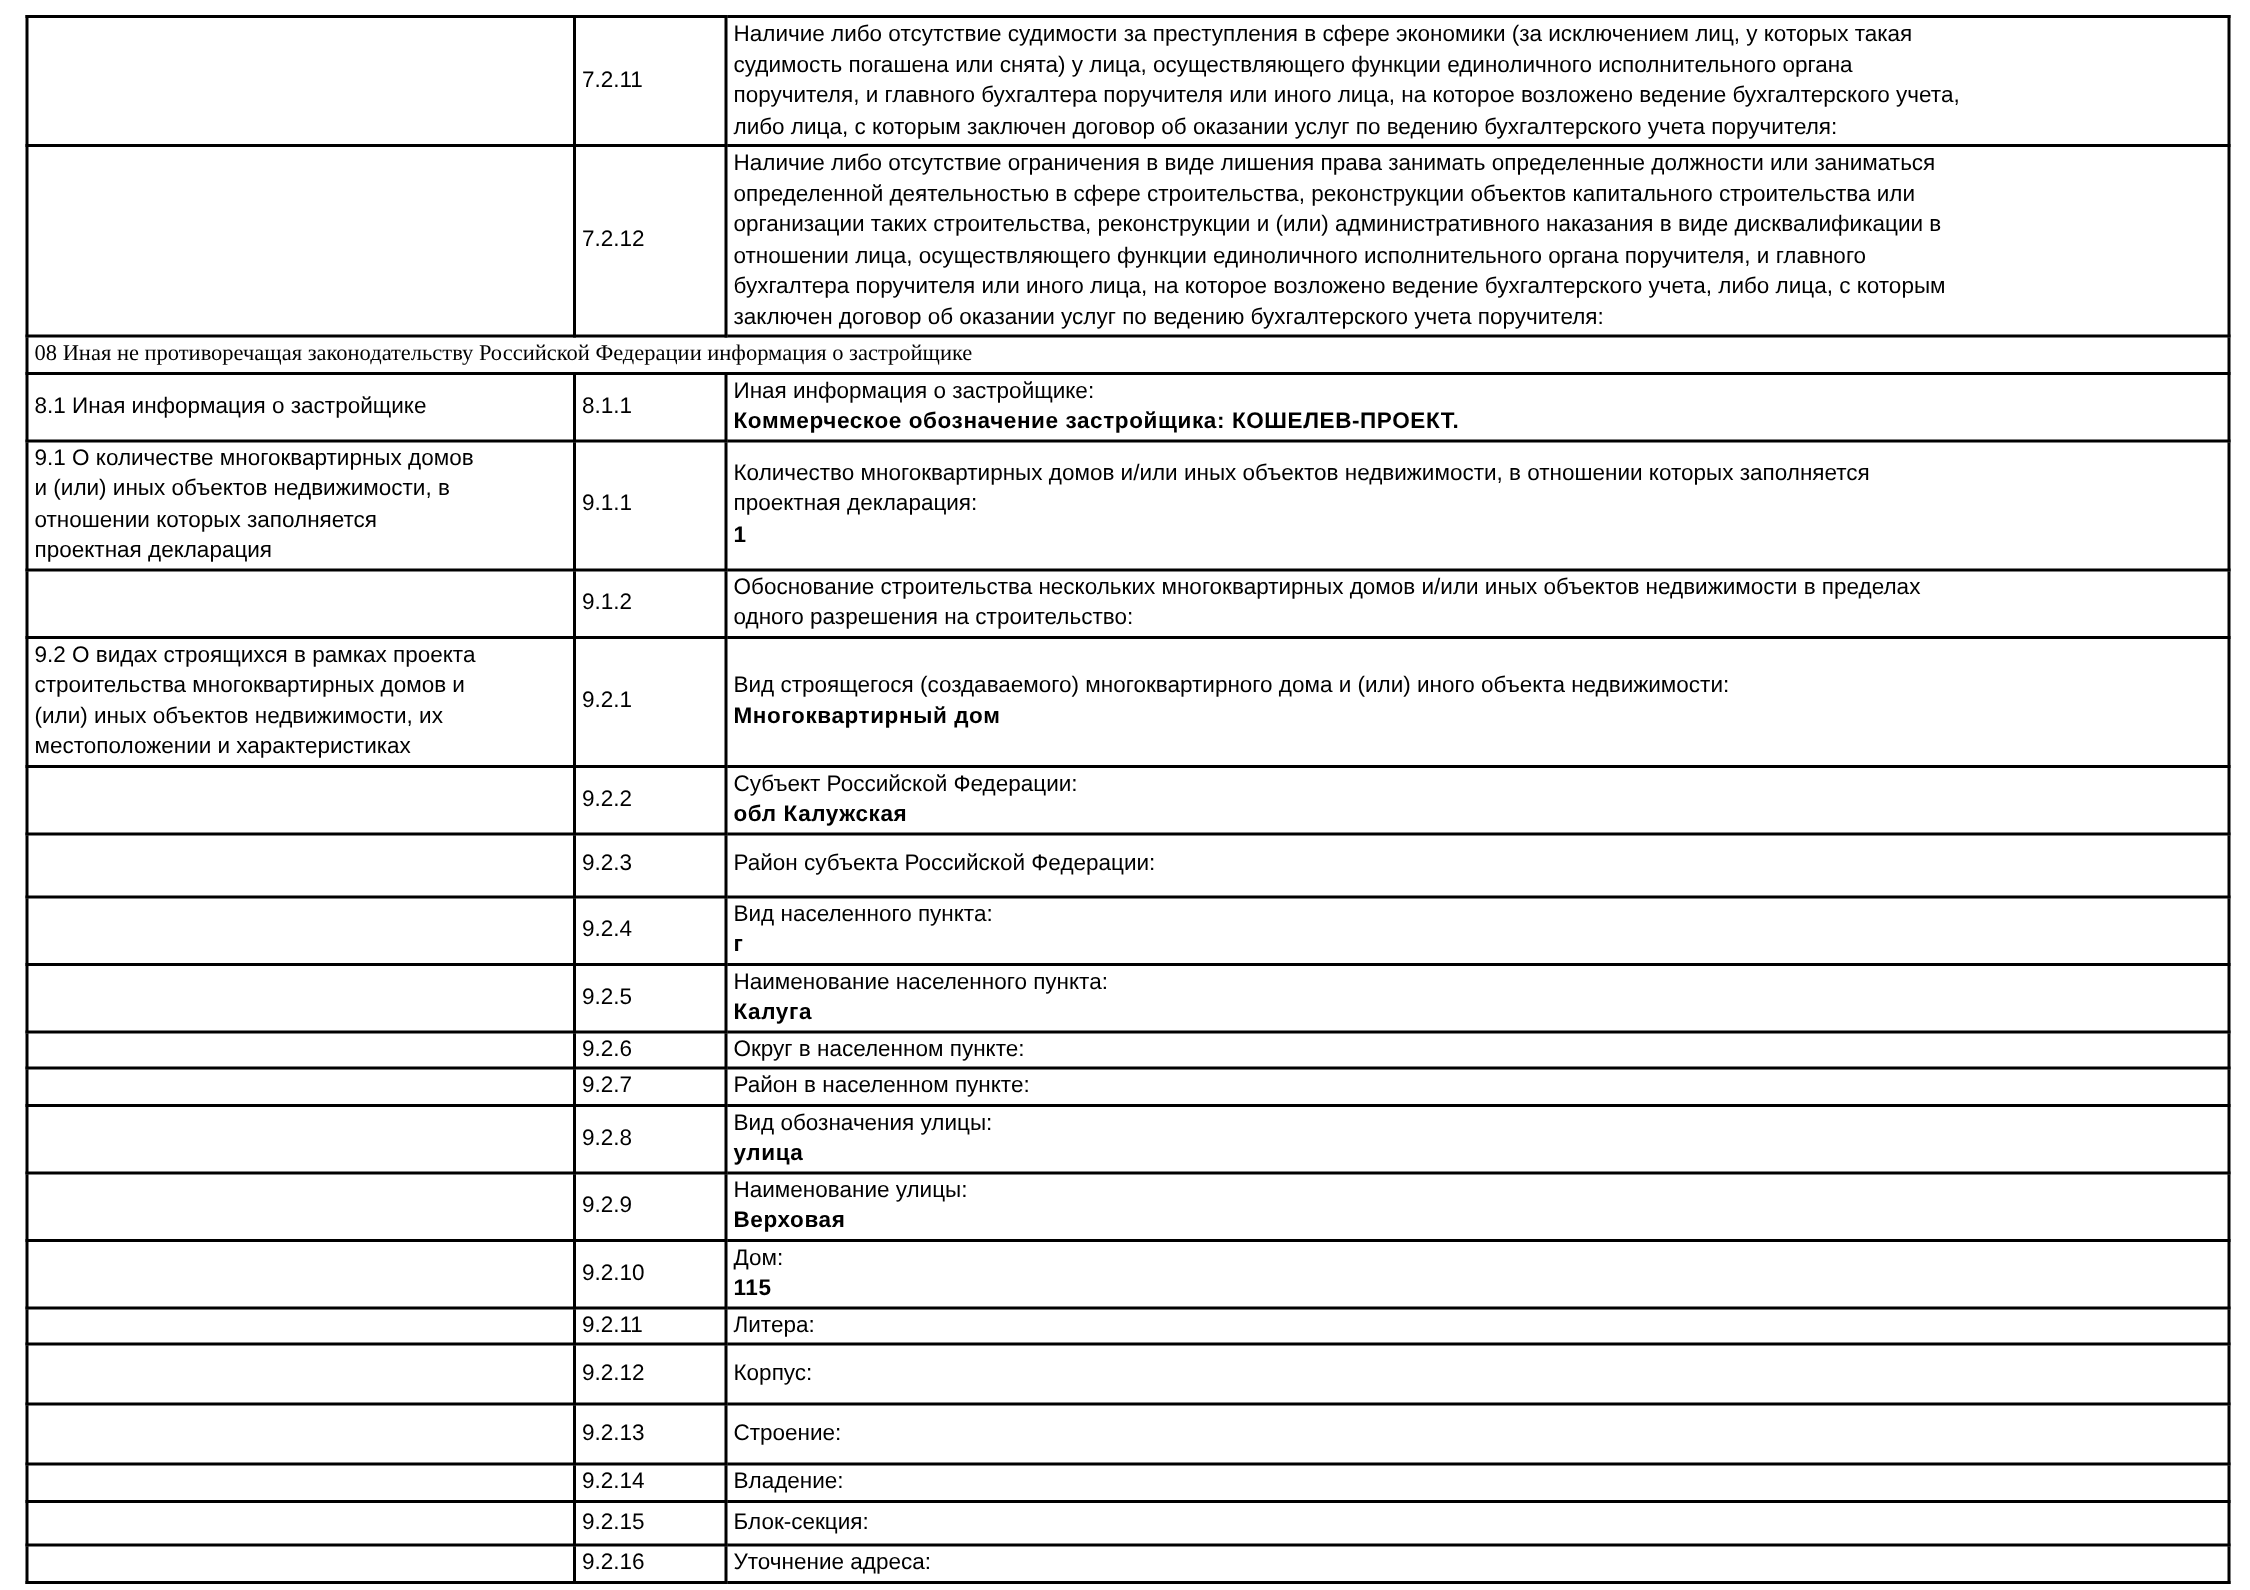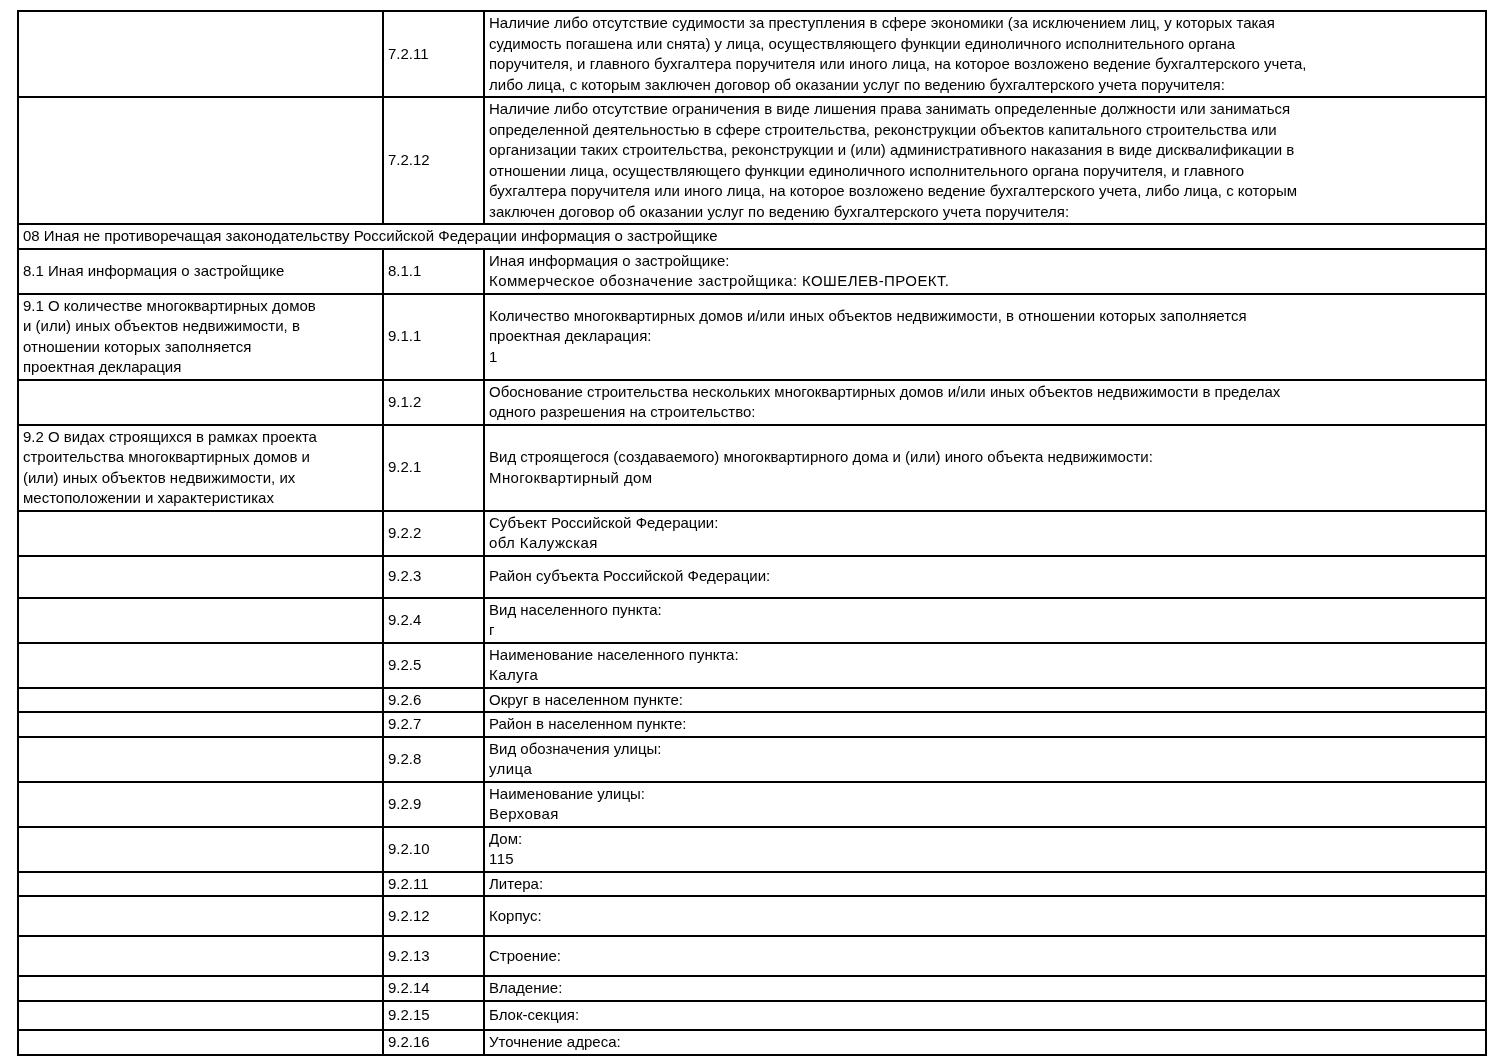--- a/index.html
+++ b/index.html
@@ -33,21 +33,21 @@
     color: #000000;
     overflow: hidden;
   }
   td.left-cell, td.section-cell, td.content-cell div {
     white-space: pre-line;
   }
   td.num-cell {
     white-space: nowrap;
   }
   td.content-cell .value-line {
-    font-weight: normal;
+    font-weight: bold;
     letter-spacing: 0.4px;
   }
 </style>
 </head>
 <body>
 
 <div class="page">
   <table class="decl-table">
     <colgroup>
       <col style="width:365px">
@@ -70,21 +70,21 @@
           <td class="num-cell">7.2.12</td>
           <td class="content-cell">
             <div class="label-line">Наличие либо отсутствие ограничения в виде лишения права занимать определенные должности или заниматься
 определенной деятельностью в сфере строительства, реконструкции объектов капитального строительства или
 организации таких строительства, реконструкции и (или) административного наказания в виде дисквалификации в
 отношении лица, осуществляющего функции единоличного исполнительного органа поручителя, и главного
 бухгалтера поручителя или иного лица, на которое возложено ведение бухгалтерского учета, либо лица, с которым
 заключен договор об оказании услуг по ведению бухгалтерского учета поручителя:</div>
           </td>
         </tr>
-        <tr style="height: 14px;">
+        <tr style="height: 14px; font-family: Liberation Serif, serif;">
           <td colspan="3" class="section-cell">08 Иная не противоречащая законодательству Российской Федерации информация о застройщике</td>
         </tr>
         <tr style="height: 41px;">
           <td class="left-cell">8.1 Иная информация о застройщике</td>
           <td class="num-cell">8.1.1</td>
           <td class="content-cell">
             <div class="label-line">Иная информация о застройщике:</div>
             <div class="value-line">Коммерческое обозначение застройщика: КОШЕЛЕВ-ПРОЕКТ.</div>
           </td>
         </tr>

